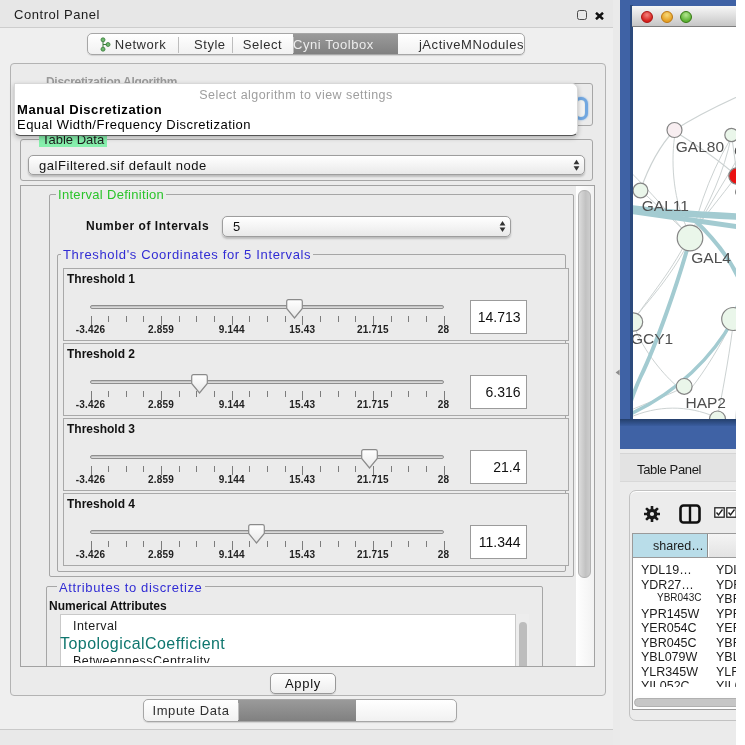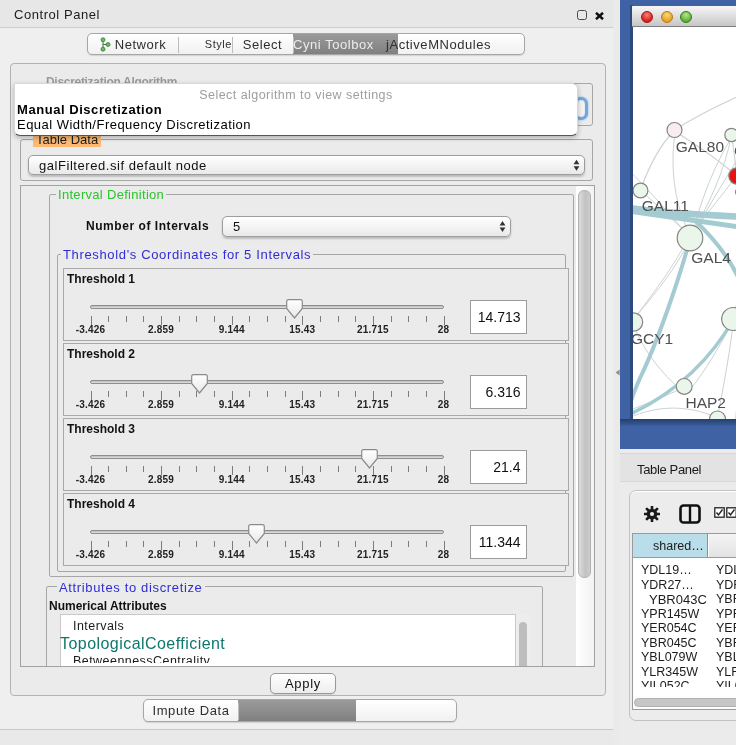--- a/index.html
+++ b/index.html
@@ -18,33 +18,33 @@
     </svg>
 <div class="a" style="left:87px;top:33px;width:438px;height:22px;border:1px solid #a6a6a6;border-radius:5px;background:linear-gradient(#ffffff,#f1f1f1);box-shadow:0 1px 1px rgba(0,0,0,0.12);overflow:hidden;">
       <div class="a" style="left:205px;top:0;width:105px;height:22px;background:linear-gradient(#9a9a9a,#7e7e7e);"></div>
       <div class="a" style="left:0px;top:0;width:90px;height:22px;font-size:13px;letter-spacing:0.55px;color:#2f2f2f;text-align:center;line-height:21px;"><svg width="11" height="15" viewBox="0 0 11 15" style="vertical-align:-3px;margin-right:4px">
           <circle cx="3" cy="2.8" r="2" fill="#6cb86c" stroke="#3b7a3b" stroke-width="0.8"></circle>
           <circle cx="3" cy="12.2" r="2" fill="#6cb86c" stroke="#3b7a3b" stroke-width="0.8"></circle>
           <circle cx="8" cy="7.5" r="2" fill="#6cb86c" stroke="#3b7a3b" stroke-width="0.8"></circle>
           <path d="M3 4.5 L3 10.5 M3 7.5 L6.5 7.5" stroke="#3b7a3b" stroke-width="1" fill="none"></path>
         </svg>Network</div>
       <div class="a" style="left:90px;top:3px;width:1px;height:16px;background:#bdbdbd;"></div>
-      <div class="a" style="left:90px;top:0;width:54px;height:22px;font-size:11px;letter-spacing:0.55px;color:#2f2f2f;text-align:right;line-height:21px;padding-left:16px;">Style</div>
+      <div class="a" style="left:90px;top:0;width:54px;height:22px;font-size:13px;letter-spacing:0.55px;color:#2f2f2f;text-align:left;line-height:21px;padding-left:16px;">Style</div>
       <div class="a" style="left:144px;top:3px;width:1px;height:16px;background:#bdbdbd;"></div>
       <div class="a" style="left:144px;top:0;width:61px;height:22px;font-size:13px;letter-spacing:0.55px;color:#2f2f2f;text-align:center;line-height:21px;">Select</div>
       <div class="a" style="left:205px;top:3px;width:1px;height:16px;background:#bdbdbd;"></div>
       <div class="a" style="left:205px;top:0;width:105px;height:22px;font-size:13px;letter-spacing:0.55px;color:#ececec;text-align:left;line-height:21px;">Cyni Toolbox</div>
-      <div class="a" style="left:298px;top:0;width:128px;height:22px;font-size:13px;letter-spacing:0.55px;color:#2f2f2f;text-align:left;line-height:21px;">jActiveMNodules</div>
+      <div class="a" style="left:308px;top:0;width:128px;height:22px;font-size:13px;letter-spacing:0.55px;color:#2f2f2f;text-align:right;line-height:21px;">jActiveMNodules</div>
     </div>
 <div class="a" style="left:10px;top:63px;width:596px;height:633px;border:1px solid #b3b3b3;border-radius:4px;background:#ebebeb;"></div>
 <div class="a" style="left:20px;top:83px;width:573px;height:43px;border:1px solid #a6a6a6;border-radius:3px;"></div>
 <div class="t" style="left:43px;top:74.5px;font-size:12px;letter-spacing:-0.3px;font-weight:bold;color:#9a9a9a;background:#ebebeb;padding:0 3px;">Discretization Algorithm</div>
 <div class="a" style="left:574px;top:97px;width:14px;height:23px;border:3px solid #72a7e0;border-radius:7px;background:#f2f2f2;box-shadow:0 0 2px #72a7e0, inset 0 0 1px #9bb;"></div>
 <div class="a" style="left:20px;top:138.5px;width:573px;height:42px;border:1px solid #a6a6a6;border-radius:3px;"></div>
-<div class="t" style="left:33px;top:131.5px;font-size:13px;color:#1c1c1c;background:#fdba74;padding:0 3px;">Table Data</div>
+<div class="t" style="left:39px;top:131.5px;font-size:13px;color:#1c1c1c;background:#86efac;padding:0 3px;">Table Data</div>
 <div class="a" style="left:28px;top:154.5px;width:557px;height:20.5px;border:1px solid #9d9d9d;border-radius:5px;background:linear-gradient(#ffffff,#f2f2f2 60%,#e9e9e9);box-shadow:0 1.5px 2px rgba(0,0,0,0.2);">
       <div class="t" style="left:10px;top:2.0px;font-size:13px;letter-spacing:0.55px;color:#111;">galFiltered.sif default node</div>
       <svg class="a" style="left:0;top:0" width="555" height="18.5" viewBox="0 0 555 18.5">
         <path d="M547.5 3.75 L544.6 8.25 L550.4 8.25 Z" fill="#333"></path>
         <path d="M547.5 14.75 L544.6 10.25 L550.4 10.25 Z" fill="#333"></path>
       </svg>
     </div>
 <div class="a" style="left:20px;top:185px;width:575px;height:482px;border:1px solid #a2a2a2;background:#ebebeb;"></div>
 <div class="a" style="left:576px;top:186px;width:18px;height:480px;background:linear-gradient(90deg,#ffffff,#f2f2f2);"></div>
 <div class="a" style="left:578px;top:190px;width:13px;height:388px;border-radius:6px;background:linear-gradient(90deg,#dcdcdc,#c2c2c2 60%,#cdcdcd);border:1px solid #b2b2b2;"></div>
@@ -78,21 +78,21 @@
       <path d="M2.5 0.7 L14.5 0.7 Q16.3 0.7 16.3 2.5 L16.3 9.5 L8.5 19 L0.7 9.5 L0.7 2.5 Q0.7 0.7 2.5 0.7 Z" fill="url(#thg)" stroke="#8a8a8a" stroke-width="1.2"></path>
     </svg><div class="a" style="left:470px;top:450px;width:56.5px;height:33.5px;border:1px solid #9b9b9b;background:#fff;font-size:14px;color:#111;text-align:right;line-height:32px;padding-right:5px;">21.4</div>
 <div class="a" style="left:63px;top:493px;width:506px;height:73px;border:1px solid #a9a9a9;background:#ebebeb;"></div><div class="t" style="left:67px;top:497px;font-size:12px;font-weight:bold;color:#111;">Threshold 4</div><div class="a" style="left:90px;top:530px;width:354px;height:4px;border:1px solid #8e8e8e;border-radius:3px;background:linear-gradient(#b9b9b9,#e3e3e3);"></div><div class="a" style="left:90.5px;top:541px;width:1px;height:9px;background:#7c7c7c;"></div><div class="a" style="left:108.2px;top:541px;width:1px;height:6px;background:#7c7c7c;"></div><div class="a" style="left:125.8px;top:541px;width:1px;height:6px;background:#7c7c7c;"></div><div class="a" style="left:143.4px;top:541px;width:1px;height:6px;background:#7c7c7c;"></div><div class="a" style="left:161.1px;top:541px;width:1px;height:9px;background:#7c7c7c;"></div><div class="a" style="left:178.8px;top:541px;width:1px;height:6px;background:#7c7c7c;"></div><div class="a" style="left:196.4px;top:541px;width:1px;height:6px;background:#7c7c7c;"></div><div class="a" style="left:214.1px;top:541px;width:1px;height:6px;background:#7c7c7c;"></div><div class="a" style="left:231.7px;top:541px;width:1px;height:9px;background:#7c7c7c;"></div><div class="a" style="left:249.3px;top:541px;width:1px;height:6px;background:#7c7c7c;"></div><div class="a" style="left:267.0px;top:541px;width:1px;height:6px;background:#7c7c7c;"></div><div class="a" style="left:284.6px;top:541px;width:1px;height:6px;background:#7c7c7c;"></div><div class="a" style="left:302.3px;top:541px;width:1px;height:9px;background:#7c7c7c;"></div><div class="a" style="left:319.9px;top:541px;width:1px;height:6px;background:#7c7c7c;"></div><div class="a" style="left:337.6px;top:541px;width:1px;height:6px;background:#7c7c7c;"></div><div class="a" style="left:355.2px;top:541px;width:1px;height:6px;background:#7c7c7c;"></div><div class="a" style="left:372.9px;top:541px;width:1px;height:9px;background:#7c7c7c;"></div><div class="a" style="left:390.6px;top:541px;width:1px;height:6px;background:#7c7c7c;"></div><div class="a" style="left:408.2px;top:541px;width:1px;height:6px;background:#7c7c7c;"></div><div class="a" style="left:425.9px;top:541px;width:1px;height:6px;background:#7c7c7c;"></div><div class="a" style="left:443.5px;top:541px;width:1px;height:9px;background:#7c7c7c;"></div><div class="t" style="left:65.5px;top:549px;width:50px;text-align:center;font-size:10px;letter-spacing:0.2px;font-weight:bold;color:#222;">-3.426</div><div class="t" style="left:136.1px;top:549px;width:50px;text-align:center;font-size:10px;letter-spacing:0.2px;font-weight:bold;color:#222;">2.859</div><div class="t" style="left:206.7px;top:549px;width:50px;text-align:center;font-size:10px;letter-spacing:0.2px;font-weight:bold;color:#222;">9.144</div><div class="t" style="left:277.3px;top:549px;width:50px;text-align:center;font-size:10px;letter-spacing:0.2px;font-weight:bold;color:#222;">15.43</div><div class="t" style="left:347.9px;top:549px;width:50px;text-align:center;font-size:10px;letter-spacing:0.2px;font-weight:bold;color:#222;">21.715</div><div class="t" style="left:418.5px;top:549px;width:50px;text-align:center;font-size:10px;letter-spacing:0.2px;font-weight:bold;color:#222;">28</div><svg class="a" style="left:247.90752879781076px;top:524px" width="17" height="20" viewBox="0 0 17 20">
       <path d="M2.5 0.7 L14.5 0.7 Q16.3 0.7 16.3 2.5 L16.3 9.5 L8.5 19 L0.7 9.5 L0.7 2.5 Q0.7 0.7 2.5 0.7 Z" fill="url(#thg)" stroke="#8a8a8a" stroke-width="1.2"></path>
     </svg><div class="a" style="left:470px;top:525px;width:56.5px;height:33.5px;border:1px solid #9b9b9b;background:#fff;font-size:14px;color:#111;text-align:right;line-height:32px;padding-right:5px;">11.344</div>
 <div class="a" style="left:20px;top:580px;width:575px;height:86px;overflow:hidden;">
 <div class="a" style="left:26px;top:6px;width:497px;height:120px;border:1px solid #a6a6a6;border-radius:2px;"></div>
 <div class="t" style="left:37px;top:0px;font-size:13px;letter-spacing:0.65px;color:#312cd4;background:#ebebeb;padding:0 2px;">Attributes to discretize</div>
 <div class="t" style="left:29px;top:19px;font-size:12px;font-weight:bold;color:#111;">Numerical Attributes</div>
 <div class="a" style="left:40px;top:34px;width:456px;height:60px;background:#fff;border:1px solid #c9c9c9;"></div>
-<div class="t" style="left:53px;top:39px;font-size:12.5px;letter-spacing:0.45px;color:#1a1a1a;">Intervals</div>
+<div class="t" style="left:53px;top:39px;font-size:12.5px;letter-spacing:0.45px;color:#1a1a1a;">Interval</div>
 <div class="t" style="left:40px;top:55px;font-size:16px;letter-spacing:0.45px;color:#0f766e;">TopologicalCoefficient</div>
 <div class="a" style="left:53px;top:71px;width:200px;height:11.5px;overflow:hidden;"><span style="font-size:12.5px;letter-spacing:0.45px;color:#1a1a1a;white-space:nowrap;">BetweennessCentrality</span></div>
 <div class="a" style="left:496px;top:34px;width:13px;height:60px;background:#ededed;"></div>
 <div class="a" style="left:499px;top:42px;width:8px;height:60px;border-radius:4px;background:#bdbdbd;"></div>
 </div>
 <div class="a" style="left:270px;top:673px;width:66px;height:21px;border:1px solid #989898;border-radius:5px;background:linear-gradient(#ffffff,#ededed);font-size:13px;letter-spacing:0.7px;color:#111;text-align:center;line-height:20px;box-shadow:0 1px 1px rgba(0,0,0,0.12);">Apply</div>
 <div class="a" style="left:143px;top:699px;width:314px;height:23px;border:1px solid #a6a6a6;border-radius:5px;background:linear-gradient(#ffffff,#f1f1f1);box-shadow:0 1px 1px rgba(0,0,0,0.12);overflow:hidden;">
       <div class="a" style="left:94px;top:0;width:118px;height:23px;background:linear-gradient(#9a9a9a,#7e7e7e);"></div>
       <div class="a" style="left:0px;top:0;width:94px;height:23px;font-size:13px;letter-spacing:0.55px;color:#2f2f2f;text-align:center;line-height:22px;">Impute Data</div>
       <div class="a" style="left:94px;top:3px;width:1px;height:17px;background:#bdbdbd;"></div>
@@ -188,21 +188,21 @@
     </svg>
 <div class="a" style="left:632px;top:533px;width:113px;height:177px;background:#fff;border:1px solid #9a9a9a;border-right:none;"></div>
 <div class="a" style="left:633px;top:534px;width:75px;height:24px;background:#b9dde9;border-right:1px solid #8f8f8f;font-size:12.5px;color:#1c1c1c;text-align:left;padding-left:20px;line-height:24px;">shared…</div>
 <div class="a" style="left:709px;top:534px;width:36px;height:24px;background:linear-gradient(#f4f4f4,#e2e2e2);font-size:13px;color:#1c1c1c;line-height:24px;padding-left:29px;overflow:hidden;">n</div>
 <div class="a" style="left:633px;top:557px;width:112px;height:1px;background:#9a9a9a;"></div>
 <div class="a" style="left:633px;top:558px;width:112px;height:129px;overflow:hidden;">
 <div class="t" style="left:8px;top:5.0px;font-size:12.5px;color:#1c1c1c;">YDL19…</div>
 <div class="t" style="left:83px;top:5.0px;font-size:12.5px;color:#1c1c1c;">YDL1</div>
 <div class="t" style="left:8px;top:19.5px;font-size:12.5px;color:#1c1c1c;">YDR27…</div>
 <div class="t" style="left:83px;top:19.5px;font-size:12.5px;color:#1c1c1c;">YDR2</div>
-<div class="t" style="left:16px;top:34.0px;font-size:13px;color:#1c1c1c;">YBR043C</div>
+<div class="t" style="left:24px;top:34.0px;font-size:10px;color:#1c1c1c;">YBR043C</div>
 <div class="t" style="left:83px;top:34.0px;font-size:12.5px;color:#1c1c1c;">YBR0</div>
 <div class="t" style="left:8px;top:48.5px;font-size:12.5px;color:#1c1c1c;">YPR145W</div>
 <div class="t" style="left:83px;top:48.5px;font-size:12.5px;color:#1c1c1c;">YPR1</div>
 <div class="t" style="left:8px;top:63.0px;font-size:12.5px;color:#1c1c1c;">YER054C</div>
 <div class="t" style="left:83px;top:63.0px;font-size:12.5px;color:#1c1c1c;">YER0</div>
 <div class="t" style="left:8px;top:77.5px;font-size:12.5px;color:#1c1c1c;">YBR045C</div>
 <div class="t" style="left:83px;top:77.5px;font-size:12.5px;color:#1c1c1c;">YBR0</div>
 <div class="t" style="left:8px;top:92.0px;font-size:12.5px;color:#1c1c1c;">YBL079W</div>
 <div class="t" style="left:83px;top:92.0px;font-size:12.5px;color:#1c1c1c;">YBL0</div>
 <div class="t" style="left:8px;top:106.5px;font-size:12.5px;color:#1c1c1c;">YLR345W</div>

